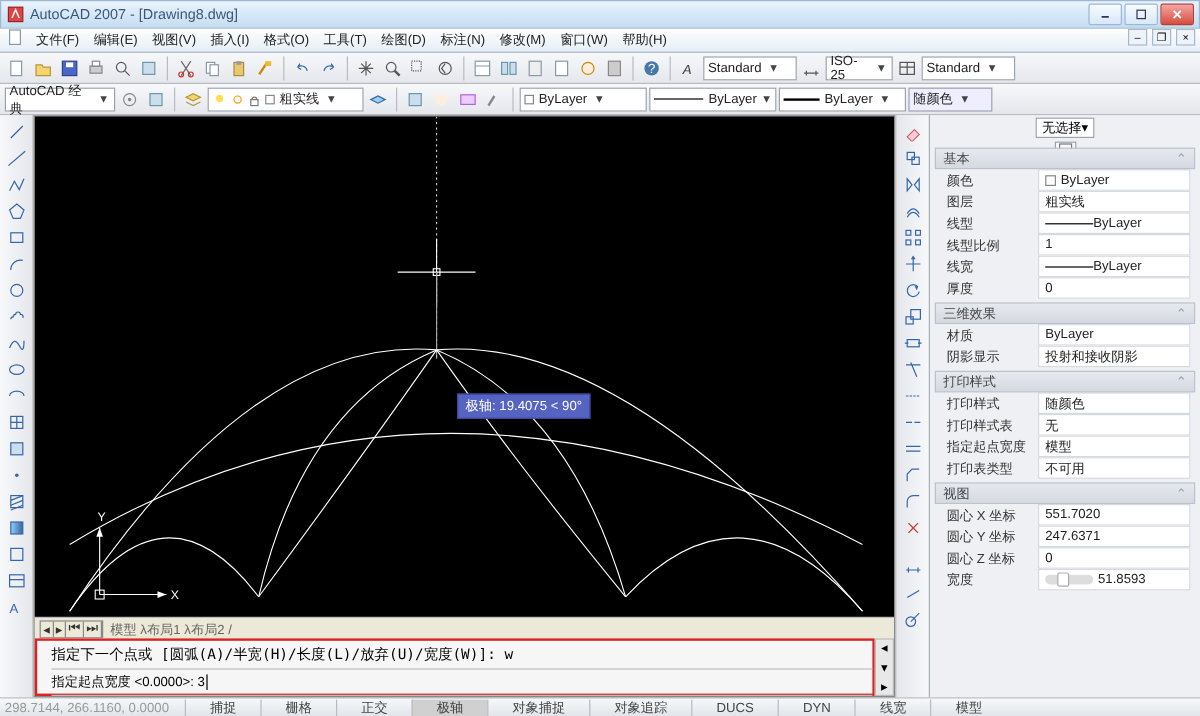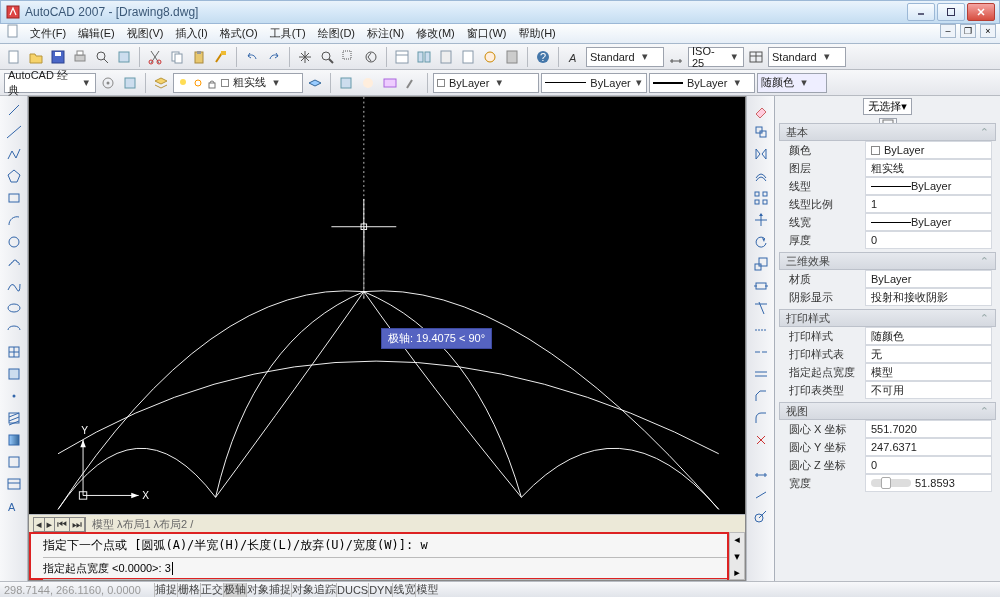--- a/index.html
+++ b/index.html
@@ -65,21 +65,21 @@
 .command-area { height:48px; border:2px solid #d22; background:#f6f6f6; margin:0 4px; display:flex;flex-direction:column;}
 .command-line { flex:1; border-bottom:1px solid #bbb; padding:3px 0; font-family:SimSun,monospace; font-size:12px; color:#000; display:flex;align-items:center;margin-left:12px;}
 
 .cmd-wrapper { display:flex; height:48px;}
 .cmd-wrapper .command-area{flex:1;margin:0;}
 .cmd-sb { width:16px; background:#e8e8e8;border:1px solid #bbb;display:flex;flex-direction:column;align-items:center;justify-content:space-between;font-size:9px;}
 
 
 .statusbar { height:16px; background:linear-gradient(to bottom,#f7f8fa,#e1e4ea);border-top:1px solid #b7bbc2;display:flex;align-items:center;padding:0 4px;gap:0;font-size:10px;color:#444;}
 .statusbar .coord { width:150px; color:#999;}
-.statusbar .toggle { padding:0 0;border-left:1px solid #bbb;height:14px;display:flex;align-items:center;}
+.statusbar .toggle { padding:0 20px;border-left:1px solid #bbb;height:14px;display:flex;align-items:center;}
 
 svg { display:block; }
 </style>
 </head>
 <body>
 
 <div class="titlebar">
   <span class="app-icon">
     <svg width="16" height="16">
         <rect x="2" y="2" width="12" height="12" fill="#d44" stroke="#922"></rect>

